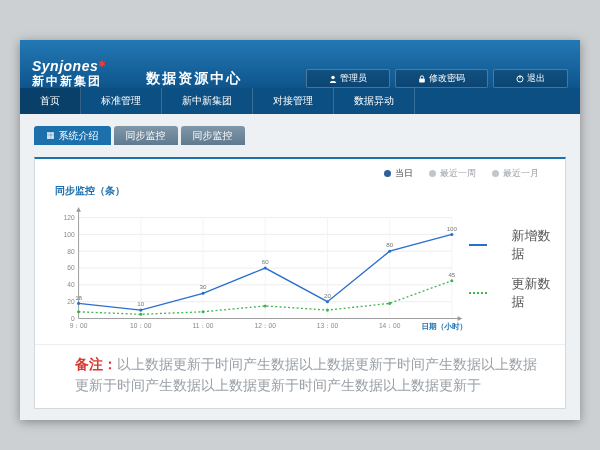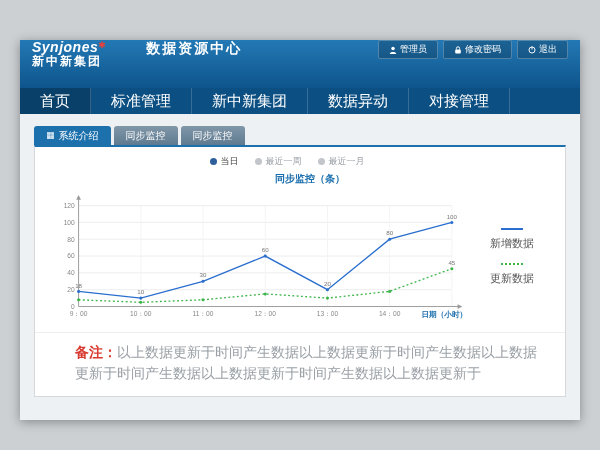--- a/index.html
+++ b/index.html
@@ -5,65 +5,65 @@
   * { margin:0; padding:0; box-sizing:border-box; }
   html,body { width:600px; height:450px; overflow:hidden;
     font-family:"Liberation Sans","DejaVu Sans",sans-serif; }
   body { background:#cdd0d3; position:relative; }
 
   .window { position:absolute; left:20px; top:40px; width:560px; height:380px;
     background:#fff; box-shadow:0 2px 10px rgba(0,0,0,.35); display:flex; flex-direction:column; }
 
   
   .header { height:48px; background:linear-gradient(#2379b5,#0e548c);
-    display:flex; align-items:flex-start; padding:0 12px; flex:0 0 auto; }
+    display:flex; align-items:flex-end; padding:0 12px; flex:0 0 auto; }
   .logo { display:flex; flex-direction:column; line-height:1.1; color:#fff; }
   .logo-top { font-size:14px; font-weight:bold; font-style:italic; letter-spacing:.5px; position:relative; }
   .logo-star { color:#e8413a; font-size:9px; font-style:normal; position:relative; top:-4px; }
   .logo-sub { font-size:12px; font-weight:bold; letter-spacing:2px; }
   .app-title { color:#fff; font-size:14px; font-weight:bold; margin-left:40px; letter-spacing:2px; }
   .spacer { flex:1; }
   .hdr-btns { display:flex; gap:5px; }
   .hdr-btn { display:flex; align-items:center; gap:3px; background:rgba(0,0,0,.18);
-    border:1px solid rgba(255,255,255,.25); border-radius:2px; padding:2px 10px;
+    border:1px solid rgba(255,255,255,.25); border-radius:2px; padding:2px 22px;
     color:#fff; font-size:9px; cursor:pointer; }
   .hdr-btn svg { display:block; }
 
   
   .nav { height:26px; background:#0c4f82; display:flex; align-items:stretch; flex:0 0 auto; }
-  .nav-item { color:#fff; font-size:15px; padding:0 20px; display:flex; align-items:center;
+  .nav-item { color:#fff; font-size:10px; padding:0 20px; display:flex; align-items:center;
     border-right:1px solid rgba(255,255,255,.18); cursor:pointer; }
   .nav-item.active { background:rgba(0,0,0,.18); }
 
   
   .content { flex:1; background:#eef1f3; padding-top:12px; overflow:hidden; }
   .tabs { display:flex; gap:3px; margin:0 14px; align-items:flex-end; }
   .tab { height:19px; display:flex; align-items:center; gap:4px; padding:0 12px;
     font-size:10px; color:#fff; border-radius:3px 3px 0 0; cursor:pointer;
     background:linear-gradient(#8097a8,#5f7a90); }
   .tab.active { background:#1c71ad; }
   .tab-icon { font-size:9px; line-height:1; }
 
-  .panel { margin:0 14px; background:#fff; border:1px solid #d5d9dc;
-    border-top:2px solid #1c71ad; height:252px; display:flex; flex-direction:column;align-items:center; }
+  .panel { margin:12px 14px; background:#fff; border:1px solid #d5d9dc;
+    border-top:2px solid #1c71ad; height:252px; display:flex; flex-direction:column; }
 
   .legend-row { display:flex; justify-content:flex-end; gap:16px; padding:8px 26px 2px 0;
     font-size:9px; color:#9aa0a6; }
   .legend-item { display:flex; align-items:center; gap:4px; cursor:pointer; }
   .legend-item.active { color:#444; }
   .dot { width:7px; height:7px; border-radius:50%; display:inline-block; }
 
   .ylabel { font-size:10px; font-weight:bold; color:#1c6fae; margin:2px 0 2px 20px; }
 
   .chart-row { display:flex; align-items:stretch; }
   .chart-box { flex:1; padding-left:15px; }
   .chart-box svg { width:100%; height:138px; display:block; }
   .series-legend { width:96px; display:flex; flex-direction:column; justify-content:center;
     gap:12px; padding-right:10px; }
-  .series-item { display:flex; align-items:center; gap:6px; font-size:11px; color:#555;flex-direction:column; }
+  .series-item { display:flex; align-items:center; gap:24px; font-size:13px; color:#555; }
   .series-line { width:22px; height:0; display:inline-block; }
 
   .note { margin-top:auto; border-top:1px solid #eceff1; padding:9px 24px 12px 40px;
     font-size:14px; color:#9aa0a6; line-height:1.5; }
   .note .prefix { color:#d93a30; font-weight:bold; }
 </style>
 </head>
 <body>
 
 <div class="window">
@@ -97,22 +97,22 @@
           </svg>
         <span>退出</span>
       </div>
     </div>
   </div>
 
   <div class="nav">
     <div class="nav-item active">首页</div>
     <div class="nav-item">标准管理</div>
     <div class="nav-item">新中新集团</div>
+    <div class="nav-item">对接管理</div>
     <div class="nav-item">数据异动</div>
-    <div class="nav-item">对接管理</div>
   </div>
 
   <div class="content">
     <div class="tabs">
       <div class="tab active">
         <span class="tab-icon">▦</span>
         <span>系统介绍</span>
       </div>
       <div class="tab">
         <span>同步监控</span>

